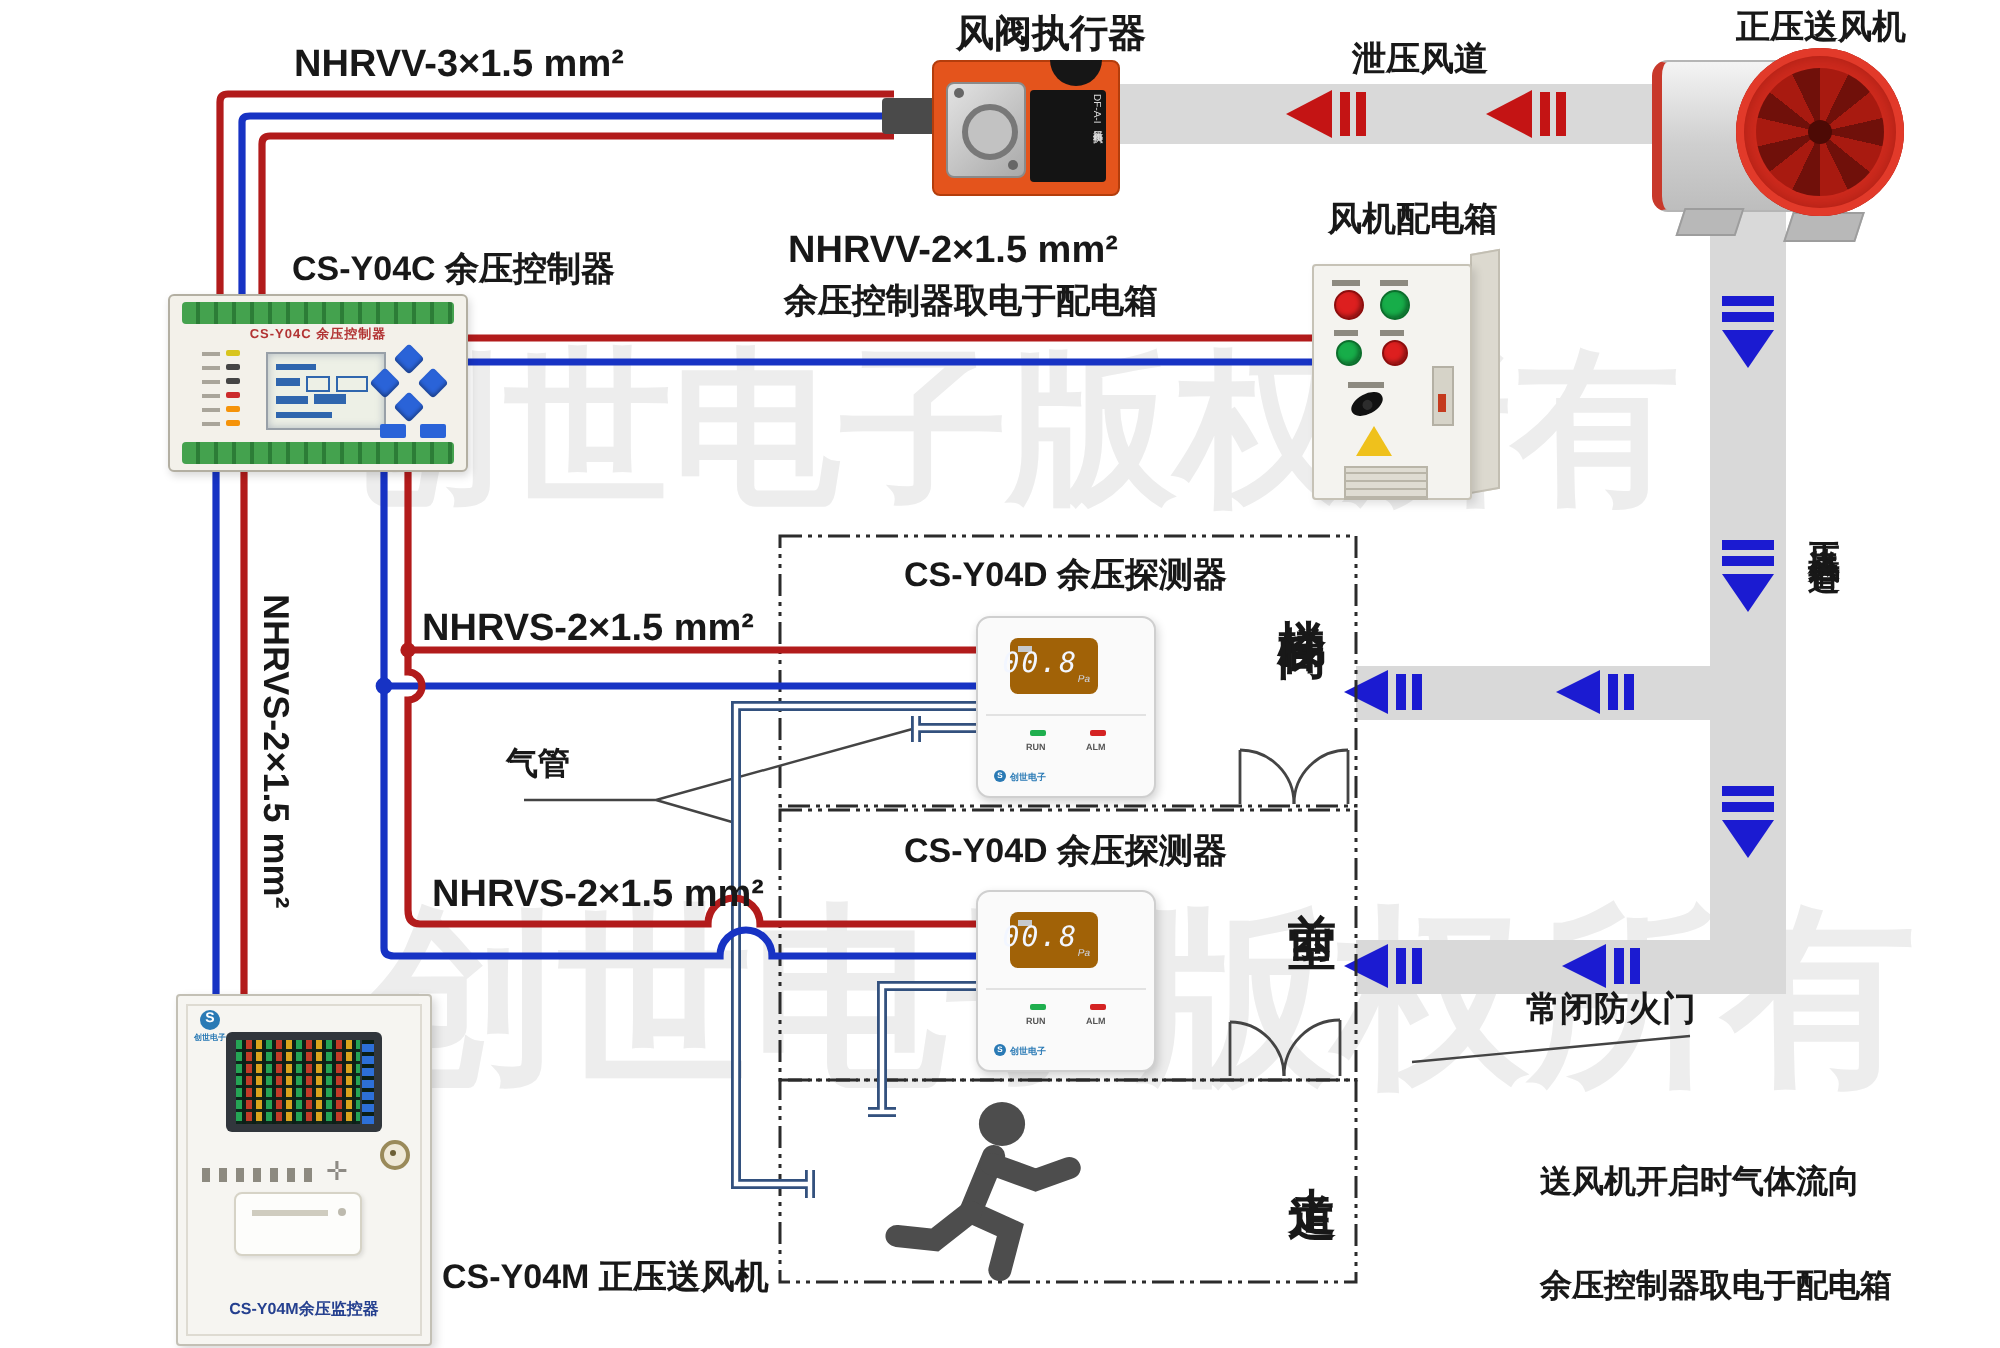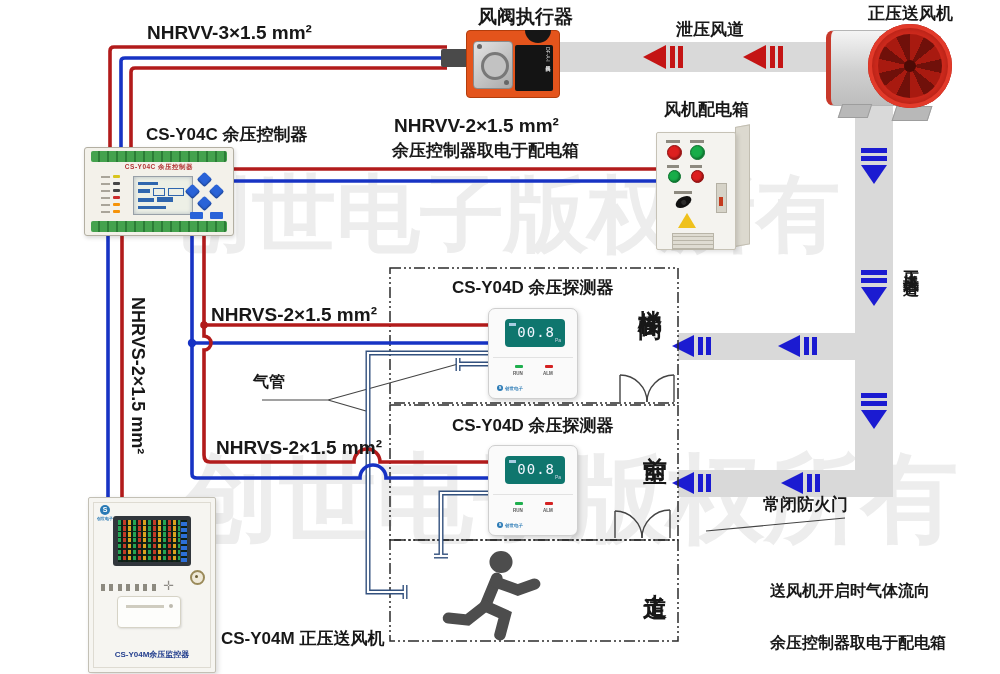--- a/index.html
+++ b/index.html
@@ -51,21 +51,21 @@
   .ctrl-title{position:absolute;left:0;top:15px;width:100%;text-align:center;font-size:6.5px;font-weight:bold;color:#b23333;letter-spacing:.5px;}
   .led-row{position:absolute;left:16px;display:flex;align-items:center;gap:3px;}
   .led-tag{width:9px;height:2px;background:#a9a59a;}
   .led-dot{width:7px;height:3px;border-radius:1px;}
   .lcd{position:absolute;left:48px;top:28px;width:58px;height:37px;background:#edf0e6;border:1px solid #98a0a8;box-shadow:inset 0 0 4px rgba(60,80,120,.35);}
   .lcd i{position:absolute;background:#2f66ae;}
   .navb{position:absolute;width:11px;height:11px;background:#2a63d8;border-radius:2px;transform:rotate(45deg);box-shadow:inset -1px -1px 2px rgba(0,0,0,.35);}
   .rectb{position:absolute;width:13px;height:7px;background:#2a63d8;border-radius:1px;}
   
   .det{width:88px;height:89px;background:#fafafa;border:1px solid #cfcfcf;border-radius:7px;box-shadow:1px 2px 5px rgba(0,0,0,.18);}
-  .det-screen{position:absolute;left:16px;top:10px;width:60px;height:28px;background:#0f766e;border-radius:4px;color:#f2f6ff;}
+  .det-screen{position:absolute;left:16px;top:10px;width:44px;height:28px;background:#a16207;border-radius:4px;color:#f2f6ff;font-style:italic;}
   .det-val{position:absolute;right:10px;top:5px;font-family:"DejaVu Sans Mono",monospace;font-size:14px;letter-spacing:1px;}
   .det-unit{position:absolute;right:4px;bottom:4px;font-size:5px;color:#cfd6e6;}
   .det-mark{position:absolute;left:4px;top:4px;width:7px;height:3px;background:#cfe3ff;opacity:.8;}
   .det-div{position:absolute;left:4px;top:48px;width:80px;height:1px;background:#e2e2e2;}
   .det-led{position:absolute;width:8px;height:3px;border-radius:1px;}
   .det-ledlbl{position:absolute;font-size:4.5px;color:#555;font-weight:bold;}
   .det-brand{position:absolute;left:8px;bottom:7px;display:flex;align-items:center;gap:2px;color:#2a7ab5;font-size:4.5px;font-weight:bold;}
   .det-brand b{width:6px;height:6px;border-radius:50%;background:#2a7ab5;color:#fff;font-size:4px;line-height:6px;text-align:center;}
   
   .mon{left:88px;top:497px;width:126px;height:174px;background:#f6f5f1;border:1px solid #c3c0b5;border-radius:2px;box-shadow:2px 2px 5px rgba(0,0,0,.15);}

